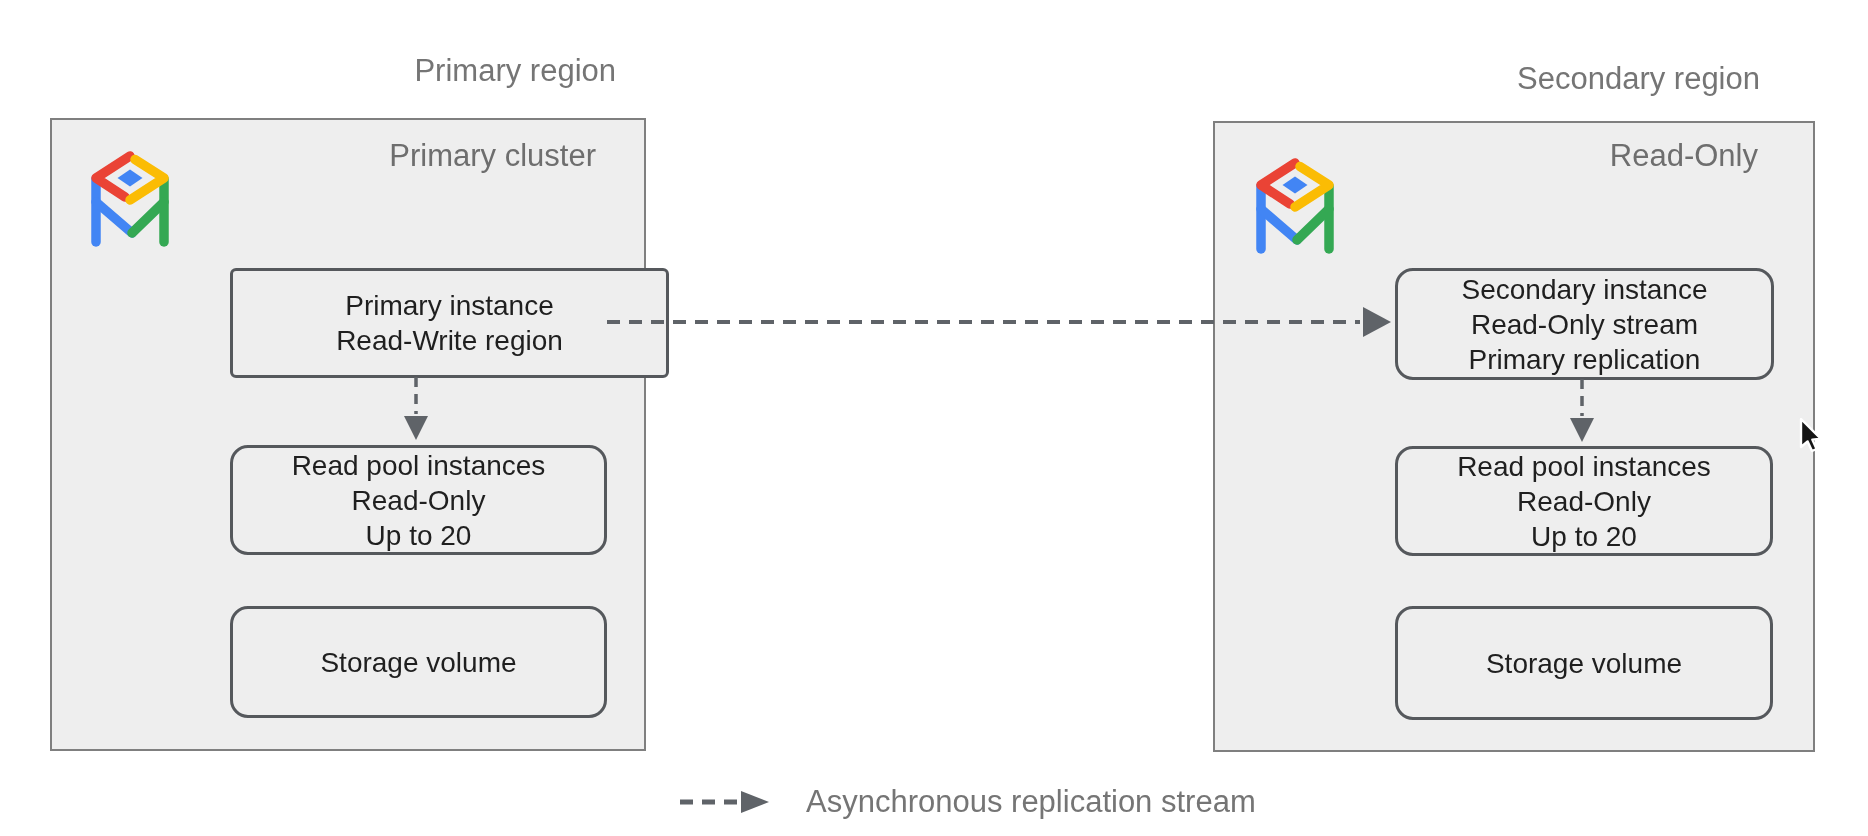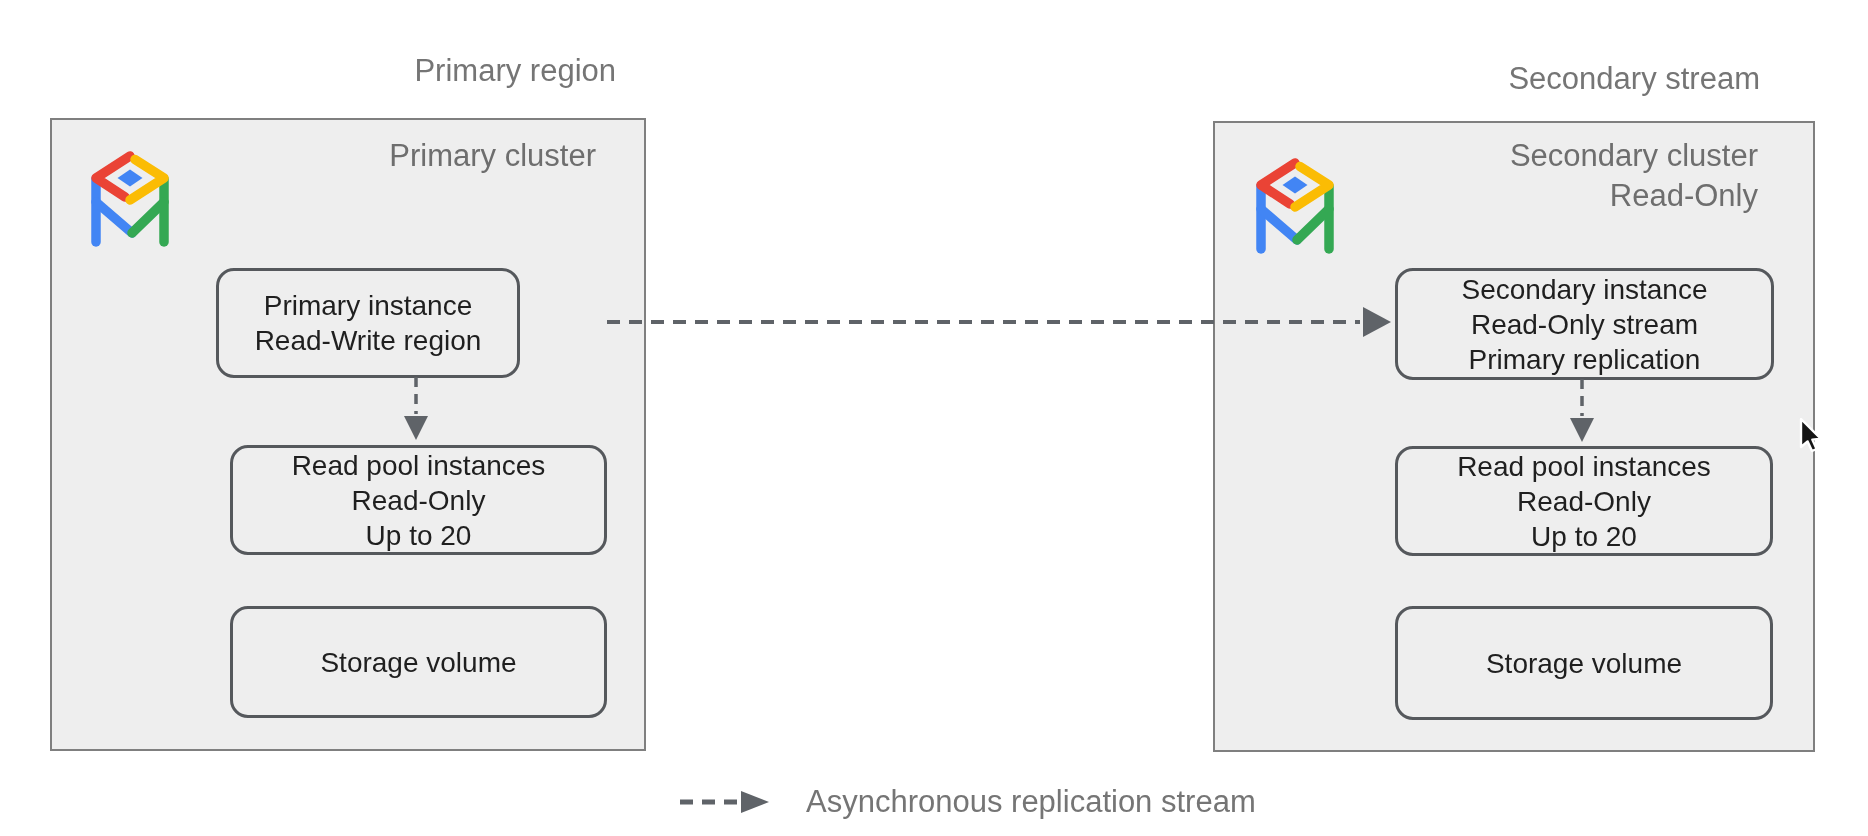--- a/index.html
+++ b/index.html
@@ -24,41 +24,41 @@
   .legend-label{position:absolute;color:#757575;font-size:31px;line-height:40px;white-space:nowrap;}
 
   .cursor{position:absolute;}
 </style>
 </head>
 <body>
 
 <div class="canvas">
 
   <div class="region-label" style="left:266px;top:40px;width:350px;">Primary region</div>
-  <div class="region-label" style="left:1410px;top:48px;width:350px;">Secondary stream</div>
+  <div class="region-label" style="left:1410px;top:48px;width:350px;">Secondary region</div>
 
   <div class="cluster" style="left:50px;top:107px;width:596px;height:633px;">
 
     <svg class="icon" style="left:28px;top:29px;" width="100" height="104" viewBox="0 0 100 104">
       <g fill="none" stroke-width="9.5" stroke-linecap="round" stroke-linejoin="round">
         <path d="M16 30 L16 93" stroke="#4285F4"></path>
         <path d="M16 53 L52 84" stroke="#4285F4"></path>
         <path d="M84 30 L84 93" stroke="#34A853"></path>
         <path d="M52 84 L84 53" stroke="#34A853"></path>
         <path d="M50 7 L16 29 L45 48" stroke="#EA4335"></path>
         <path d="M55 10.5 L84 29 L50 51" stroke="#FBBC04"></path>
       </g>
       <path d="M50 20.5 L62.5 29 L50 37.5 L37.5 29 Z" stroke="none" fill="#4285F4"></path>
     </svg>
 
     <div class="cluster-title" style="top:16px;right:48px;">
       <div>Primary cluster</div>
     </div>
 
-    <div class="node" style="left:164px;top:148px;width:304px;height:110px;">
+    <div class="node" style="left:178px;top:148px;width:439px;height:110px;border-radius:6px;">
       <span>Primary instance</span>
       <span>Read-Write region</span>
     </div>
 
     <div class="node" style="left:178px;top:325px;width:377px;height:110px;">
       <span>Read pool instances</span>
       <span>Read-Only</span>
       <span>Up to 20</span>
     </div>
 
@@ -75,21 +75,20 @@
         <path d="M16 53 L52 84" stroke="#4285F4"></path>
         <path d="M84 30 L84 93" stroke="#34A853"></path>
         <path d="M52 84 L84 53" stroke="#34A853"></path>
         <path d="M50 7 L16 29 L45 48" stroke="#EA4335"></path>
         <path d="M55 10.5 L84 29 L50 51" stroke="#FBBC04"></path>
       </g>
       <path d="M50 20.5 L62.5 29 L50 37.5 L37.5 29 Z" stroke="none" fill="#4285F4"></path>
     </svg>
 
     <div class="cluster-title" style="top:13px;right:55px;">
-      <div>Secondary cluster</div>
       <div>Read-Only</div>
     </div>
 
     <div class="node" style="left:180px;top:145px;width:379px;height:112px;align-items:center;">
       <span>Secondary instance</span>
       <span>Read-Only stream</span>
       <span>Primary replication</span>
     </div>
 
     <div class="node" style="left:180px;top:323px;width:378px;height:110px;">

